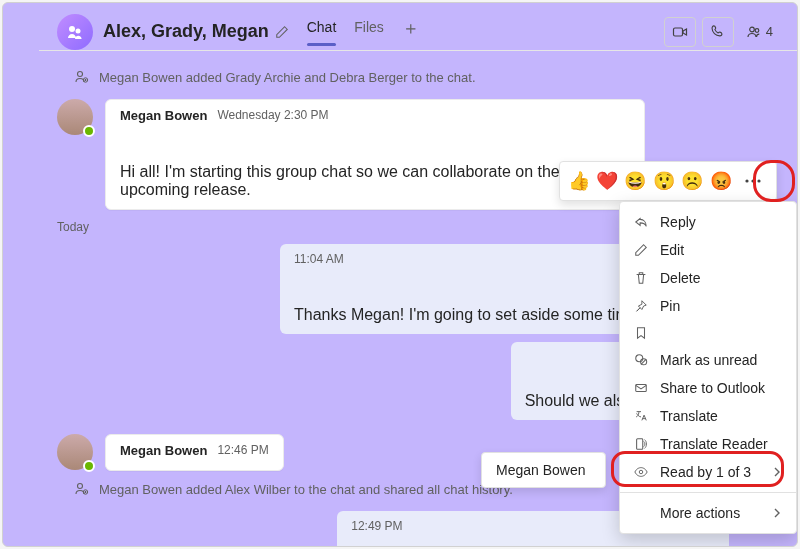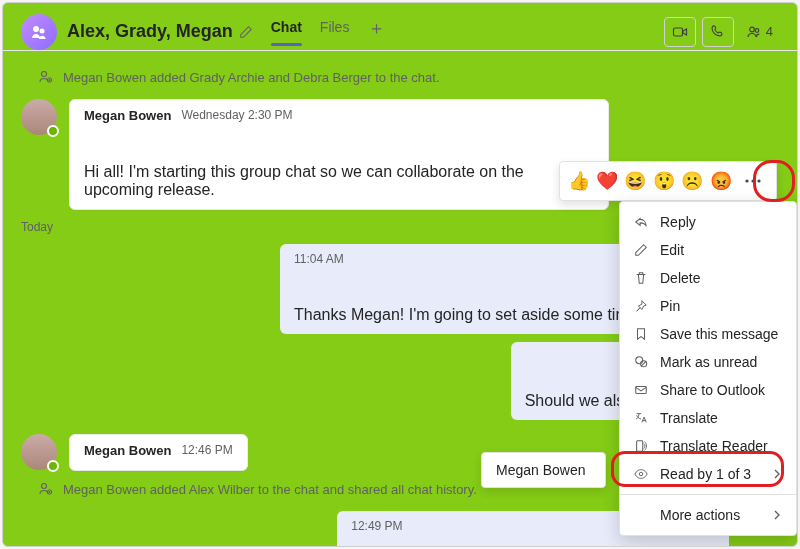--- a/index.html
+++ b/index.html
@@ -7,47 +7,48 @@
     font-family: "Segoe UI", -apple-system, BlinkMacSystemFont, sans-serif;
     font-size: 14px;
     color: #242424;
     background: #f5f5f5;
     width: 800px;
     height: 549px;
     overflow: hidden;
     position: relative;
   }
   .frame {
-    background: #84cc16;
+    background: #c4b5fd;
     border: 1px solid #d1d1d1;
     border-radius: 6px;
     width: 796px;
     height: 545px;
     margin: 2px;
     position: relative;
     overflow: hidden;
+    padding-left: 36px;
   }
   .header {
     display: flex;
     align-items: center;
     padding: 10px 18px 0 18px;
     height: 48px;
     border-bottom: 1px solid #e6e6e6;
   }
   .avatar-group {
     width: 36px; height: 36px; border-radius: 50%;
     background: linear-gradient(135deg,#c18cff,#8e6cff);
     display:flex; align-items:center; justify-content:center;
     font-size:18px; margin-right:10px;
   }
   .chat-title { font-weight:700; font-size:18px; color:#242424; }
   .pencil { margin-left:6px; color:#616161; }
   .tabs { display:flex; margin-left:18px; gap:18px; align-items:center; }
   .tab { font-size:14px; color:#616161; padding: 0 0 10px 0; cursor:pointer; position:relative; }
-  .tab.active { color:#242424;font-weight:bold; }
+  .tab.active { color:#242424; }
   .tab.active::after{
     content:""; position:absolute; left:0; right:0; bottom:-1px; height:3px; background:#5b5fc7; border-radius:2px;
   }
   .plus-icon { color:#616161; font-size:18px; padding-bottom:8px; }
   .header-right { margin-left:auto; display:flex; align-items:center; gap:6px;}
   .hbtn { border:1px solid #d1d1d1; border-radius:4px; width:32px; height:30px; display:flex; align-items:center; justify-content:center; color:#424242;}
   .hbtn.group { border:none; width:auto; padding:0 6px; font-size:13px; gap:4px;}
   .content { padding: 14px 18px; position:relative; height: calc(100% - 48px); }
   .sys-row { display:flex; align-items:center; gap:10px; color:#616161; font-size:13px; margin: 4px 0 14px 16px;}
   .sys-icon { color:#616161; }
@@ -282,21 +283,20 @@
           </svg>
         </span>
       <span>Pin</span>
     </div>
     <div class="menu-item">
       <span class="mi-icon">
           <svg width="14" height="14" viewBox="0 0 16 16">
             <path d="M4 2h8v12l-4-3-4 3V2z" fill="none" stroke="#616161" stroke-width="1.2"></path>
           </svg>
         </span>
-      <span>Save this message</span>
     </div>
     <div class="menu-item">
       <span class="mi-icon">
           <svg width="14" height="14" viewBox="0 0 16 16">
             <circle cx="6" cy="6" r="4" fill="none" stroke="#616161" stroke-width="1.2"></circle>
             <circle cx="11" cy="10" r="3.5" fill="none" stroke="#616161" stroke-width="1.2"></circle>
             <path d="M14 7l-6 6" stroke="#616161" stroke-width="1.2"></path>
           </svg>
         </span>
       <span>Mark as unread</span>

